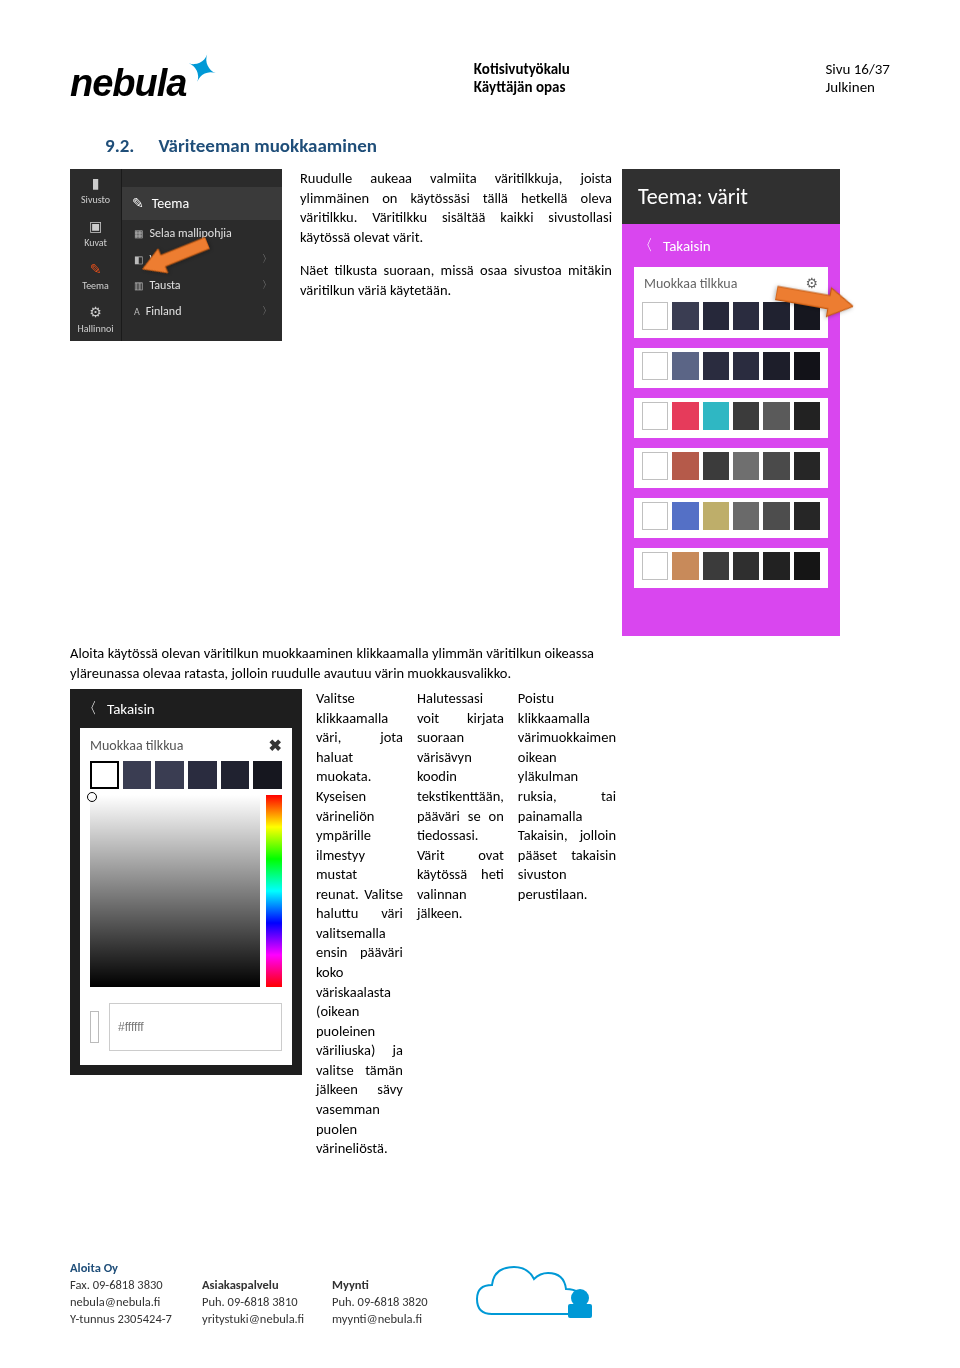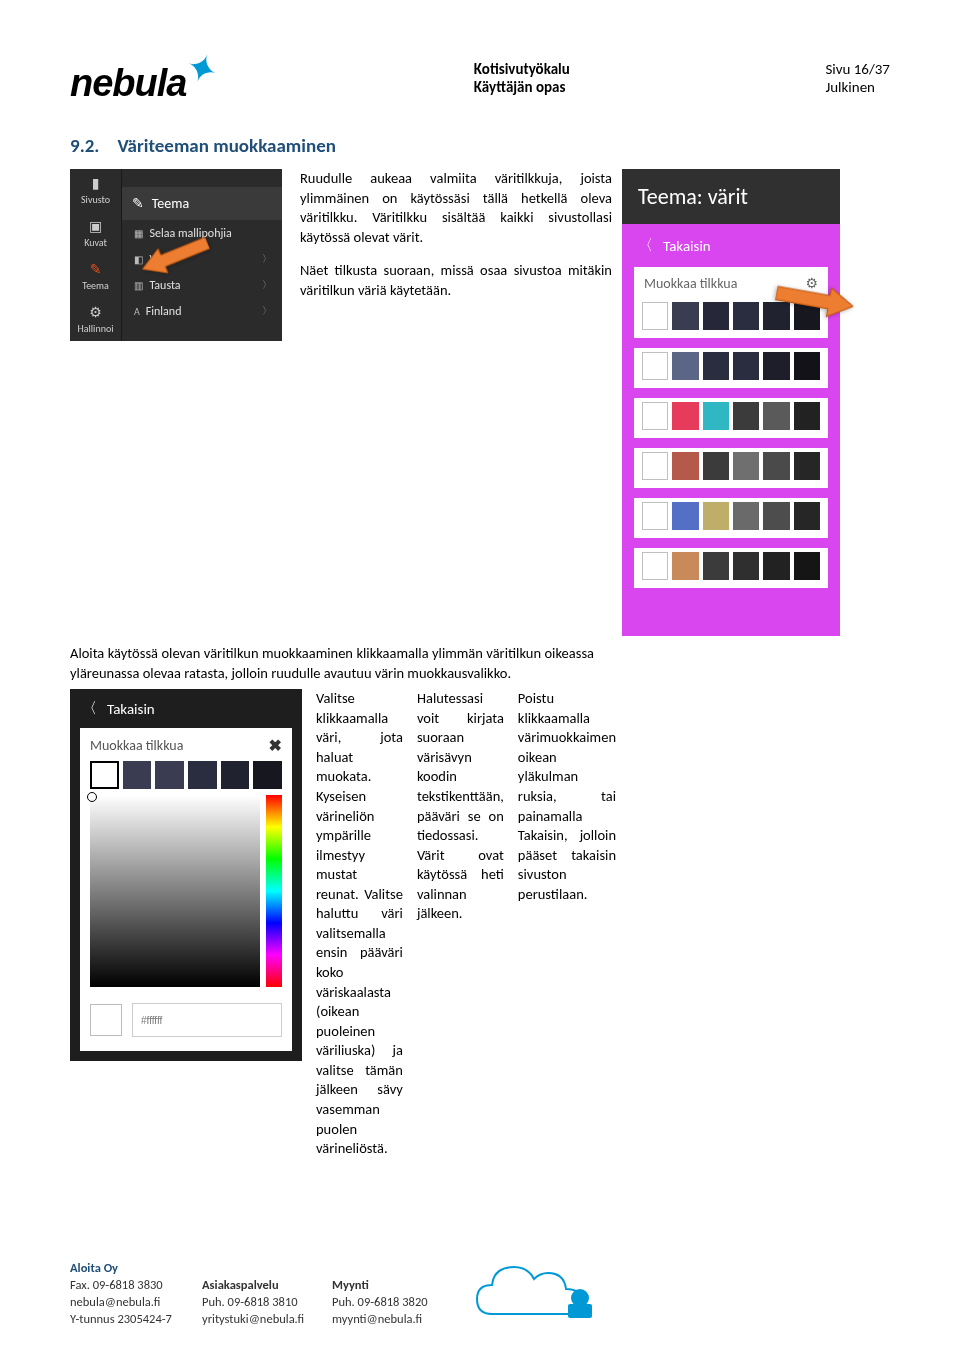--- a/index.html
+++ b/index.html
@@ -15,21 +15,21 @@
 
   
   .header { display: flex; align-items: flex-start; justify-content: space-between; margin-bottom: 28px; }
   .logo-wrap { display: flex; align-items: center; gap: 4px; }
   .logo-text { font-family: Arial, sans-serif; font-size: 38px; font-weight: 700; font-style: italic; letter-spacing: -1px; color: #000; }
   .logo-star { color: #0099d6; font-size: 38px; margin-left: -4px; transform: translateY(-14px) rotate(20deg); display: inline-block; }
   .header-center { font-weight: 700; font-size: 15px; text-align: left; }
   .header-right { font-size: 15px; text-align: left; }
 
   
-  .section-row { display: flex; align-items: baseline; gap: 18px; color: #1f4e79; font-weight: 700; font-size: 19px; margin-bottom: 12px; }
+  .section-row { display: flex; align-items: baseline; gap: 24px; color: #1f4e79; font-weight: 700; font-size: 19px; margin-bottom: 12px; margin-left: 35px; }
 
   
   .content-grid {
     display: grid;
     grid-template-columns: 220px 312px 268px;
     column-gap: 10px;
     align-items: start;
   }
   .bodytxt { font-size: 14.5px; line-height: 1.35; text-align: justify; }
 
@@ -86,21 +86,21 @@
   .grad-sq::after {
     content:""; position:absolute; left:-3px; top:-3px;
     width:8px; height:8px; border:1px solid #000; border-radius:50%; background:transparent;
   }
   .hue-bar {
     width:16px; height:192px;
     background: linear-gradient(to bottom, #ff0000, #ffff00, #00ff00, #00ffff, #0000ff, #ff00ff, #ff0000);
   }
   .hex-row { display:flex; align-items:center; gap:10px; margin-top:16px; padding:0 0 6px; }
   .hex-swatch { width:38px; height:32px; border:1px solid #bbb; background:#fff; }
-  .hex-input { flex:1; height:34px; border:1px solid #ccc; padding:0 8px; color:#777; font-size:10px; }
+  .hex-input { flex:1; height:48px; border:1px solid #ccc; padding:0 8px; color:#777; font-size:12px; }
 
   
   .lower-grid {
     display: grid;
     grid-template-columns: 236px 300px 264px;
     column-gap: 10px;
     margin-top: 6px;
     align-items: start;
   }
   .lower-right-stack { display:flex; flex-direction:row; gap:14px; }

